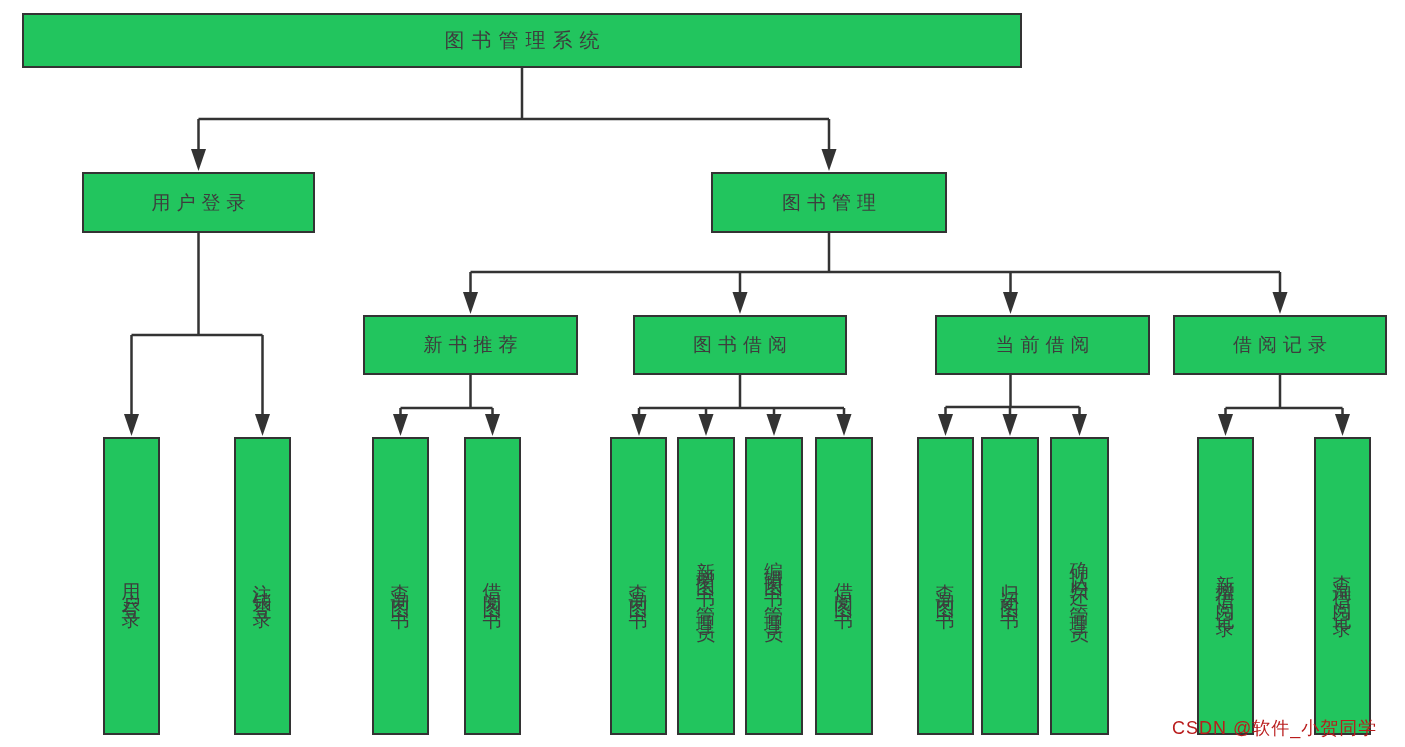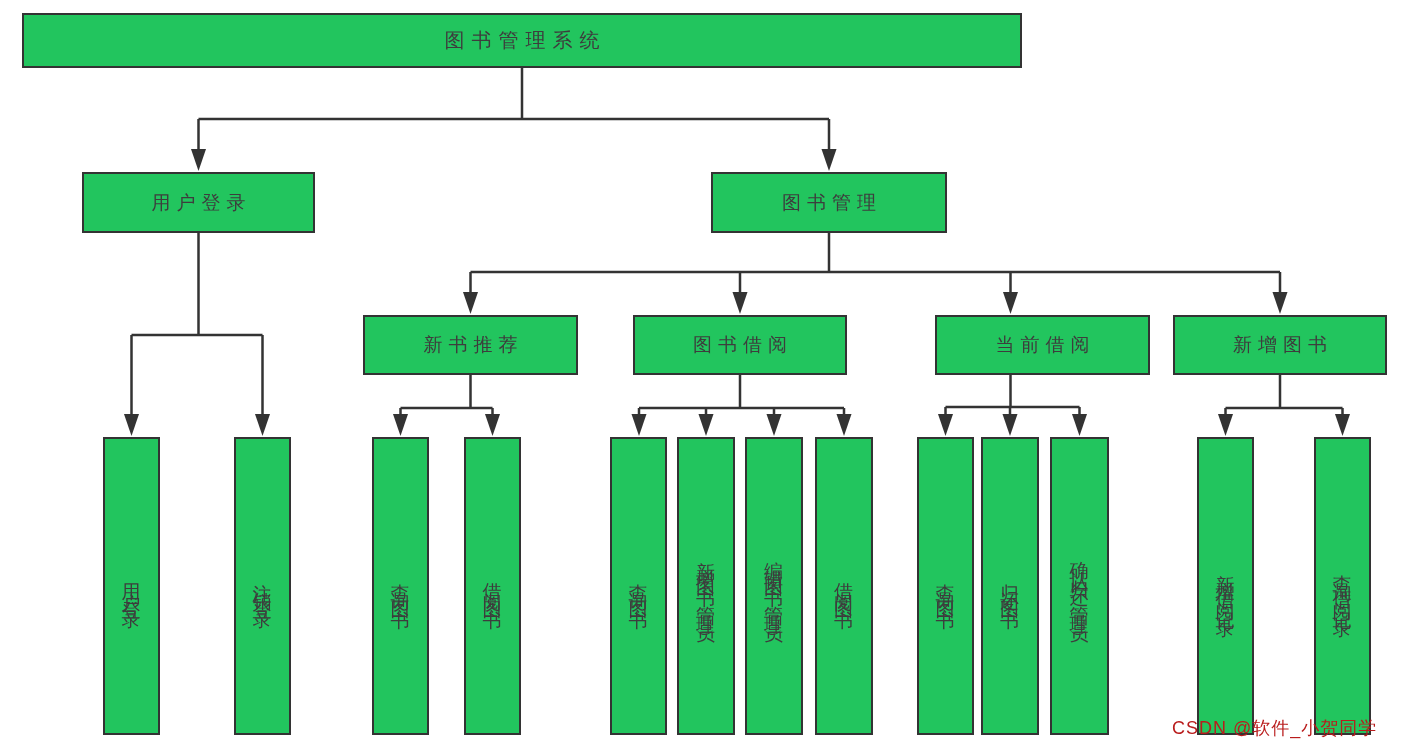--- a/index.html
+++ b/index.html
@@ -100,21 +100,21 @@
     </svg>
 
   <div class="node h title" style="left:22px; top:13px; width:1000px; height:55px;">图书管理系统</div>
 
   <div class="node h" style="left:82px; top:172px; width:233px; height:61px;">用户登录</div>
   <div class="node h" style="left:711px; top:172px; width:236px; height:61px;">图书管理</div>
 
   <div class="node h" style="left:633px; top:315px; width:214px; height:60px;">图书借阅</div>
   <div class="node h" style="left:363px; top:315px; width:215px; height:60px;">新书推荐</div>
   <div class="node h" style="left:903px; top:315px; width:215px; height:60px;margin-left:32px;">当前借阅</div>
-  <div class="node h" style="left:1173px; top:315px; width:214px; height:60px;">新增图书</div>
+  <div class="node h" style="left:1173px; top:315px; width:214px; height:60px;">借阅记录</div>
 
   <div class="node v" style="left:103px; top:437px; width:57px; height:298px;">用户登录</div>
   <div class="node v" style="left:234px; top:437px; width:57px; height:298px;">注销登录</div>
 
   <div class="node v" style="left:372px; top:437px; width:57px; height:298px;">查询图书</div>
   <div class="node v" style="left:464px; top:437px; width:57px; height:298px;">借阅图书</div>
 
   <div class="node v" style="left:610px; top:437px; width:57px; height:298px;">查询图书</div>
   <div class="node v" style="left:677px; top:437px; width:58px; height:298px;">新增图书（管理员）</div>
   <div class="node v" style="left:745px; top:437px; width:58px; height:298px;">编辑图书（管理员）</div>

